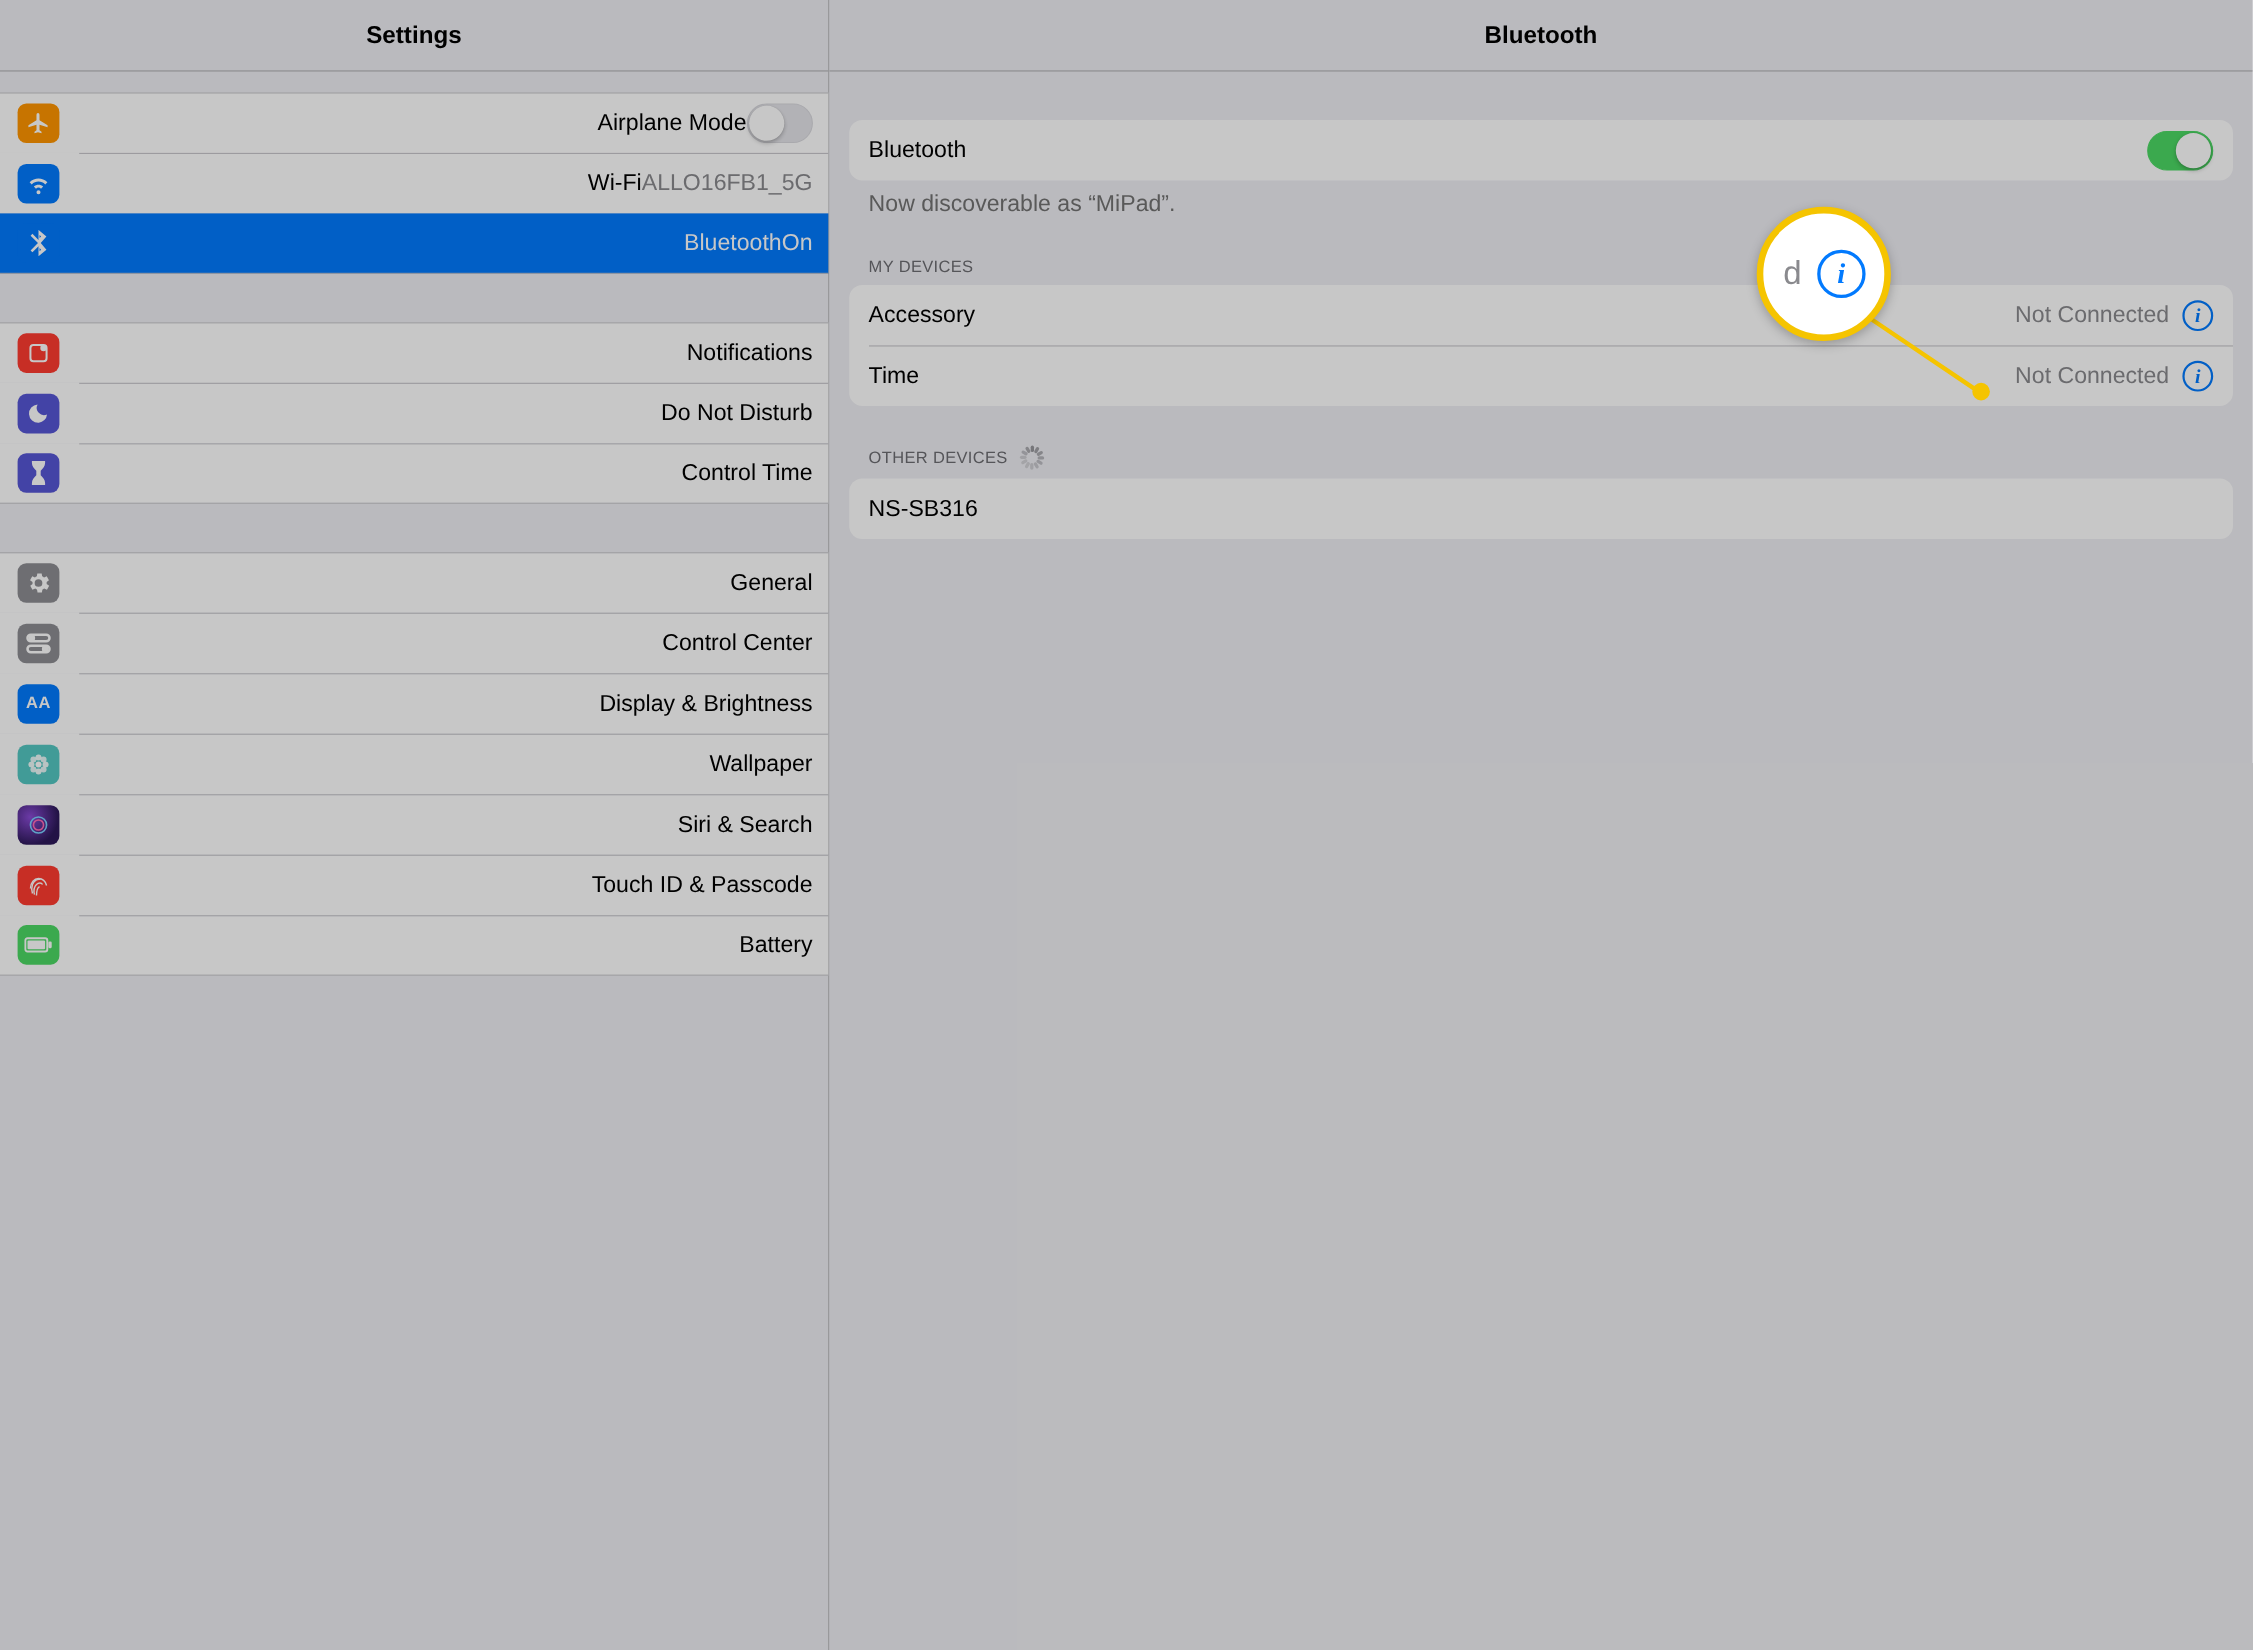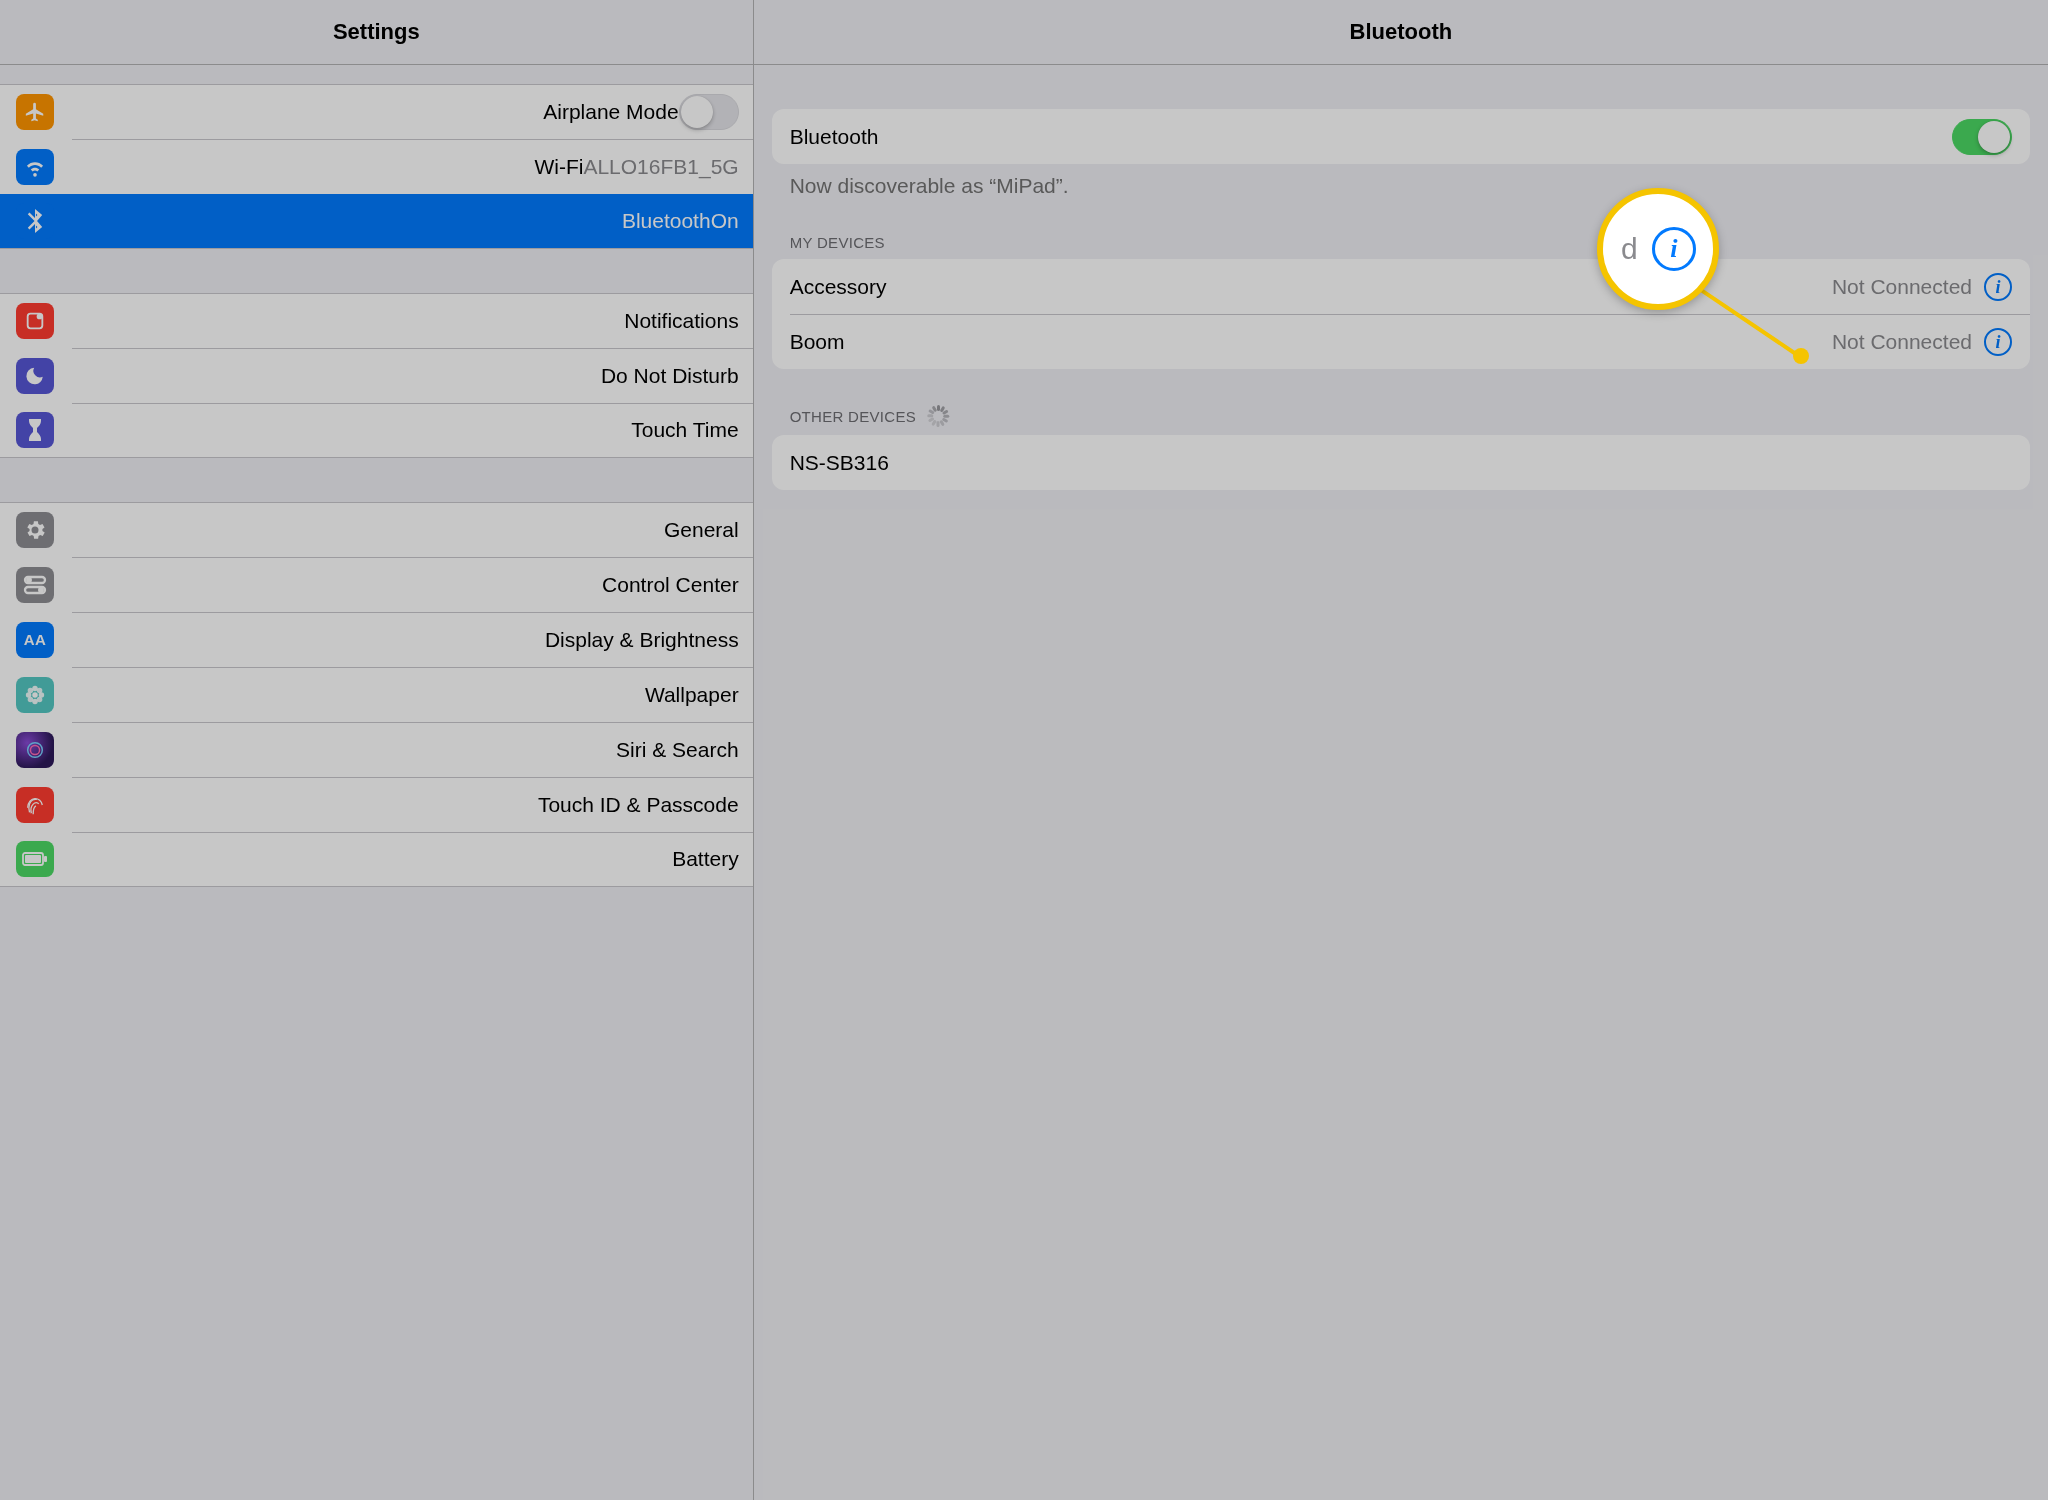--- a/index.html
+++ b/index.html
@@ -319,21 +319,21 @@
       </div>
       <span class="sb-label">Do Not Disturb</span>
     </div>
 
     <div class="sb-row group-bot">
       <div class="sb-icon bg-purple">
         <svg width="18" height="22" viewBox="0 0 16 22" fill="#fff">
             <path d="M2 0h12v2c0 3-2 5-4 7v4c2 2 4 4 4 7v2H2v-2c0-3 2-5 4-7V9C4 7 2 5 2 2V0z"></path>
           </svg>
       </div>
-      <span class="sb-label">Touch Time</span>
+      <span class="sb-label">Control Time</span>
     </div>
 
     <div class="group-spacer" style="height:44px"></div>
 
     <div class="sb-row group-top">
       <div class="sb-icon bg-gray">
         <svg width="24" height="24" viewBox="0 0 24 24" fill="#fff">
             <path d="M19.4 13a7.5 7.5 0 0 0 0-2l2.1-1.6-2-3.5-2.5 1a7.4 7.4 0 0 0-1.7-1l-.4-2.6h-4l-.4 2.6c-.6.3-1.2.6-1.7 1l-2.5-1-2 3.5L6.6 11a7.5 7.5 0 0 0 0 2l-2.1 1.6 2 3.5 2.5-1c.5.4 1.1.7 1.7 1l.4 2.6h4l.4-2.6c.6-.3 1.2-.6 1.7-1l2.5 1 2-3.5L19.4 13zM12 15.5A3.5 3.5 0 1 1 12 8.5a3.5 3.5 0 0 1 0 7z"></path>
           </svg>
       </div>
@@ -426,21 +426,21 @@
       <div class="d-section-header">
         <span>MY DEVICES</span>
       </div>
       <div class="d-group secondary">
         <div class="d-row">
           <span class="d-label">Accessory</span>
           <span class="d-value">Not Connected</span>
           <div class="info-btn">i</div>
         </div>
         <div class="d-row">
-          <span class="d-label">Boom</span>
+          <span class="d-label">Time</span>
           <span class="d-value">Not Connected</span>
           <div class="info-btn">i</div>
         </div>
       </div>
 
       <div class="d-section-header">
         <span>OTHER DEVICES</span>
         <div class="spinner">
           <span style="transform:rotate(0deg);opacity:.9"></span>
           <span style="transform:rotate(30deg);opacity:.8"></span>

